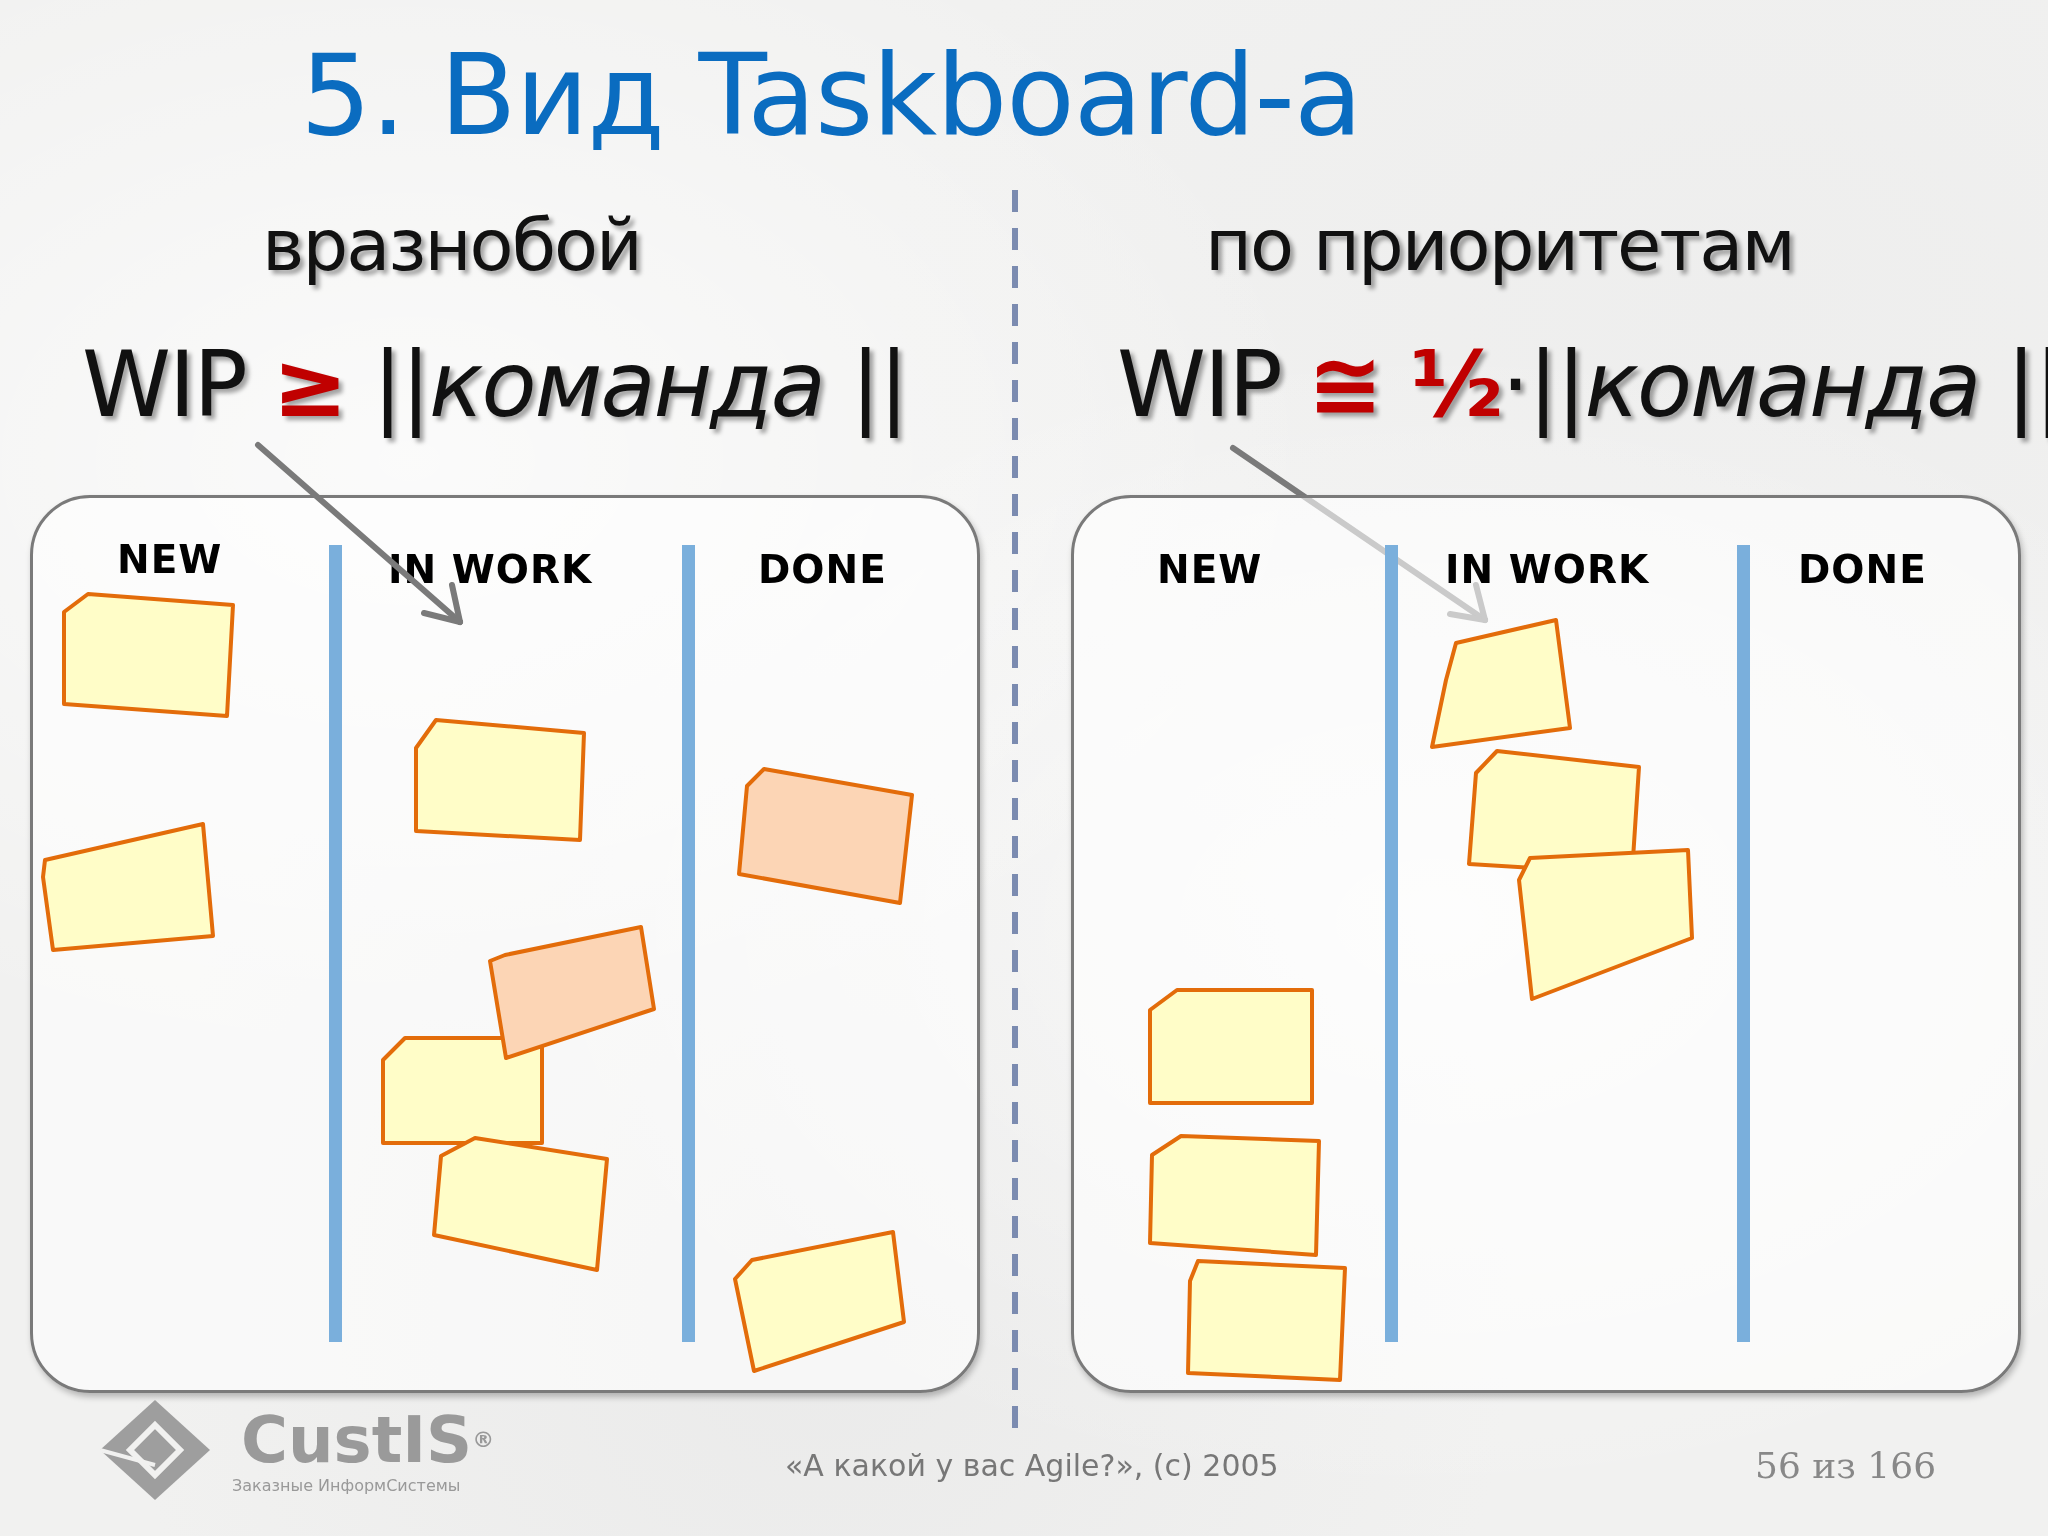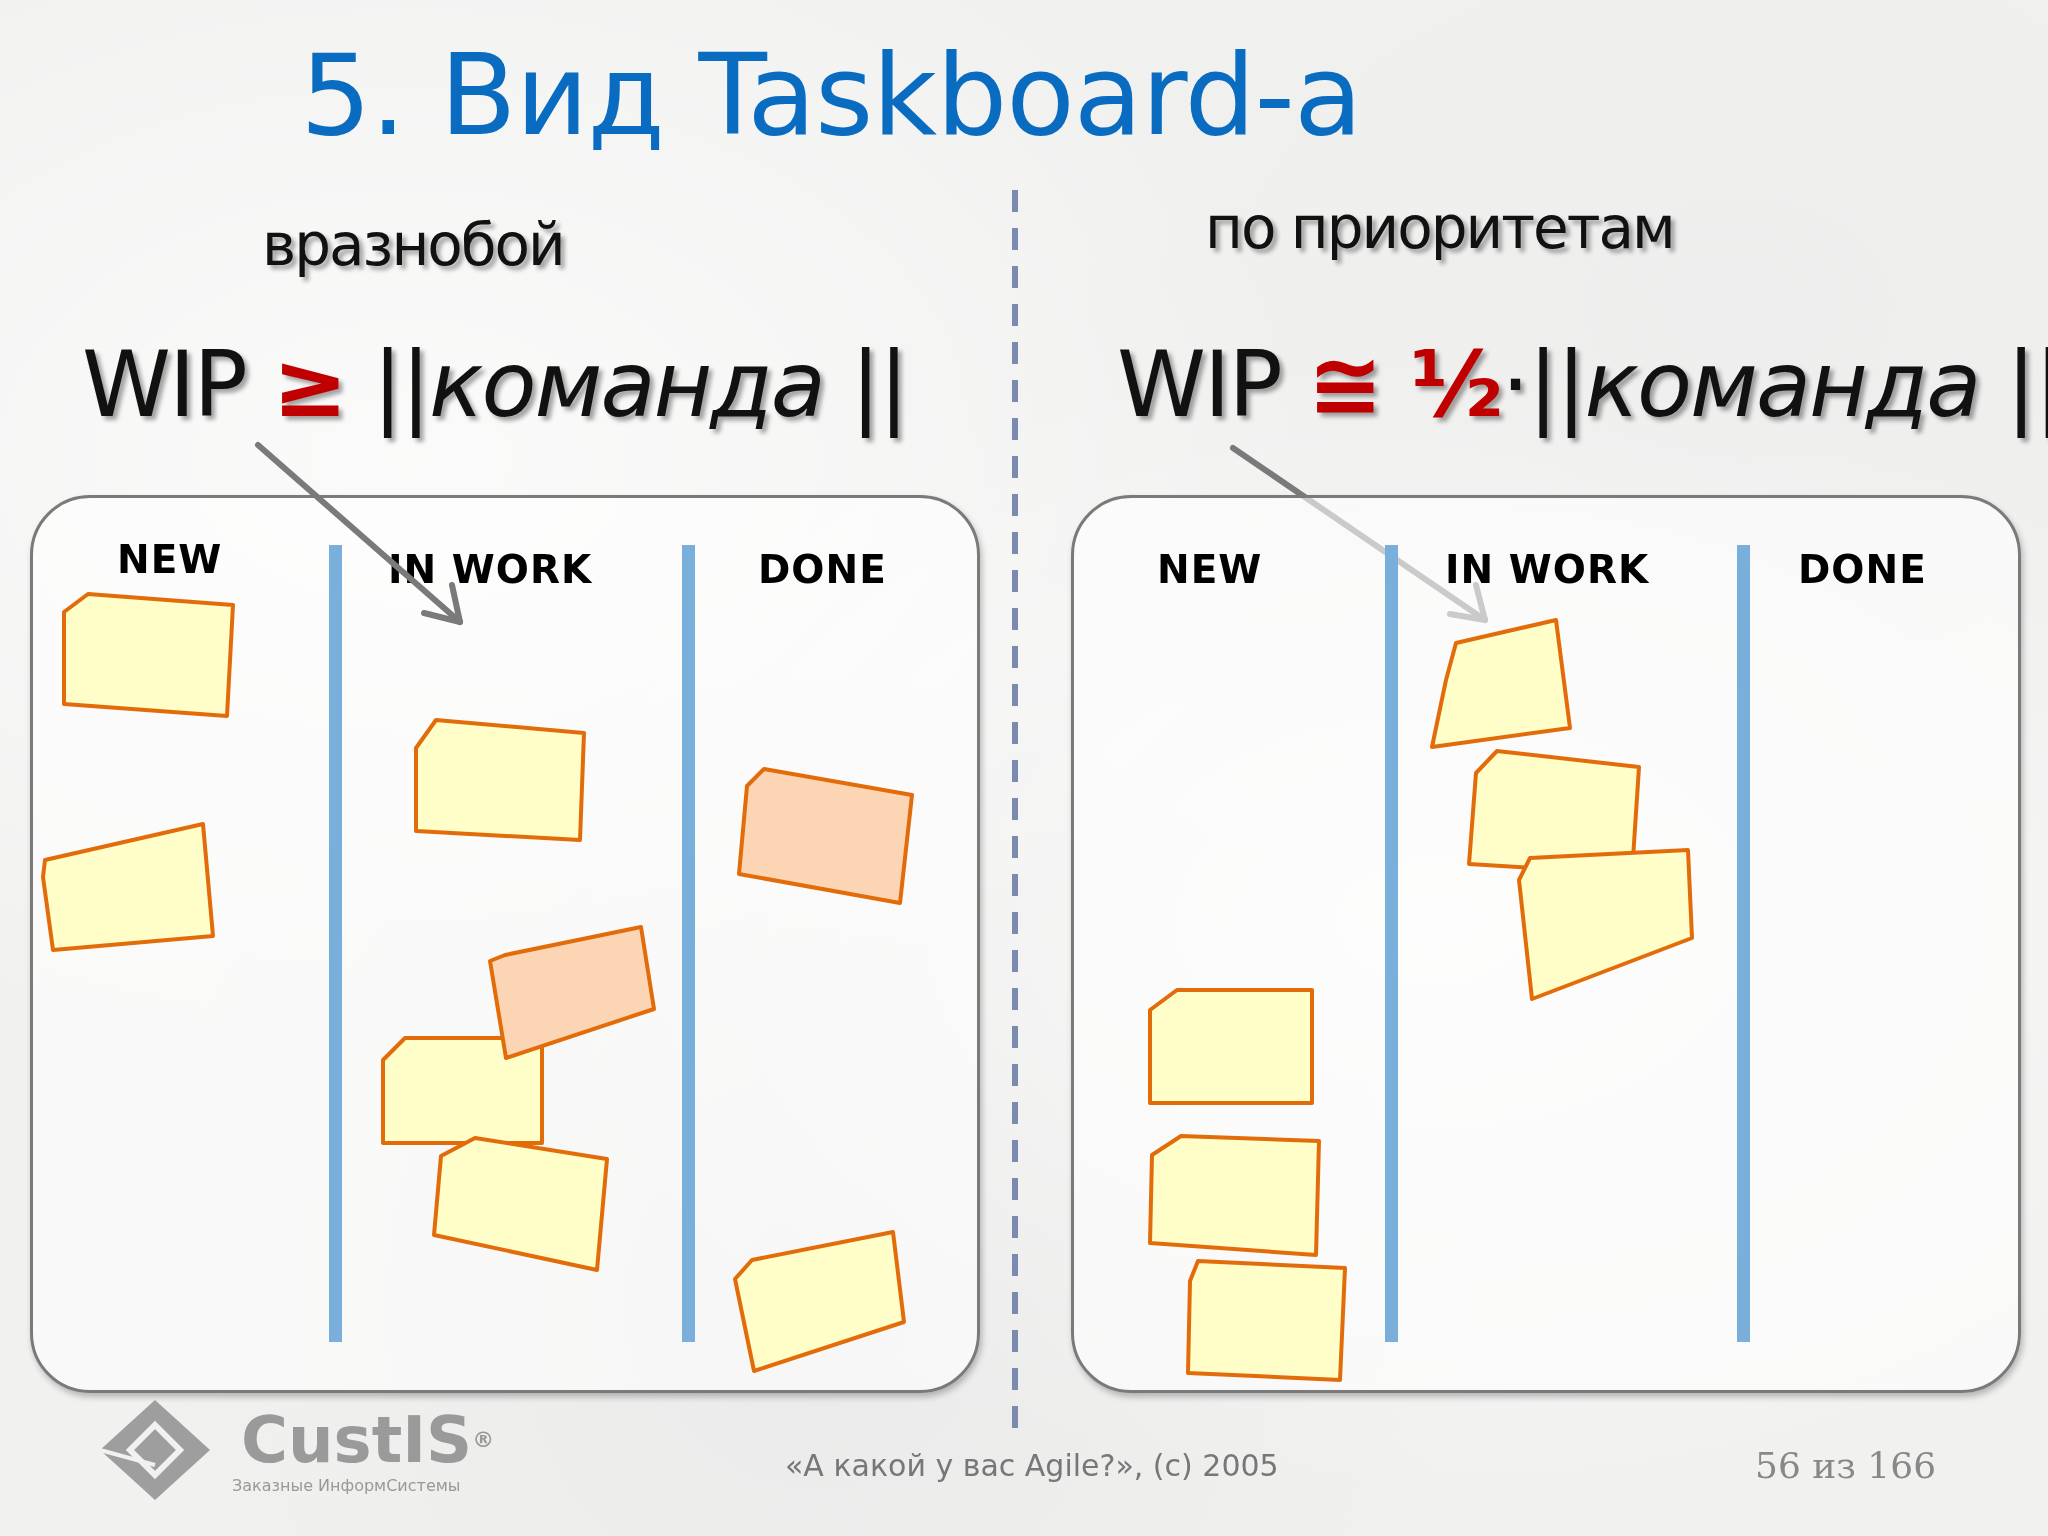--- a/index.html
+++ b/index.html
@@ -13,21 +13,21 @@
       radial-gradient(ellipse at 85% 20%, rgba(235,235,235,0.5), rgba(255,255,255,0) 35%);
     font-family: "DejaVu Sans", sans-serif;
   }
   .abs { position: absolute; }
   .title {
     left: 0; top: 30px; width: 1662px; text-align: center;
     font-size: 112px; color: #0a6cc0; line-height: 130px;
     font-family: "DejaVu Sans", sans-serif; letter-spacing: -1px;
   }
   .subtitle {
-    font-size: 58px; color: #111; line-height: 100px;
+    font-size: 72px; color: #111; line-height: 100px;
     text-shadow: 4px 4px 4px rgba(0,0,0,0.35);
     font-family: "DejaVu Sans", sans-serif; letter-spacing: -2px;
   }
   .formula {
     font-size: 90px; color: #111; line-height: 110px; white-space: nowrap;
     text-shadow: 4px 4px 4px rgba(0,0,0,0.35);
     font-family: "DejaVu Sans", sans-serif; letter-spacing: -2px;
   }
   .formula .op { color: #c00000; font-weight: bold; }
   .formula .it { font-style: italic; }
@@ -57,21 +57,21 @@
   }
   .logo-sub { font-family: "DejaVu Sans", sans-serif; font-size: 16px; color: #999; }
   .reg { font-size: 22px; color: #999; vertical-align: top; }
 </style>
 </head>
 <body>
 
 <div class="abs title">5. Вид Taskboard-а</div>
 
 <div class="abs subtitle" style="left:262px; top:195px;">вразнобой</div>
-<div class="abs subtitle" style="left:1205px; top:178px;">по приоритетам</div>
+<div class="abs subtitle" style="left:1205px; top:195px;">по приоритетам</div>
 
 <div class="abs formula" style="left:82px; top:330px;">
   <span>WIP </span><span class="op">≥</span><span> ||</span><span class="it">команда</span><span> ||</span>
 </div>
 <div class="abs formula" style="left:1117px; top:330px;">
   <span>WIP </span><span class="op">≅ ½</span><span>·||</span><span class="it">команда</span><span> ||</span>
 </div>
 
 <div class="abs divider"></div>
 

